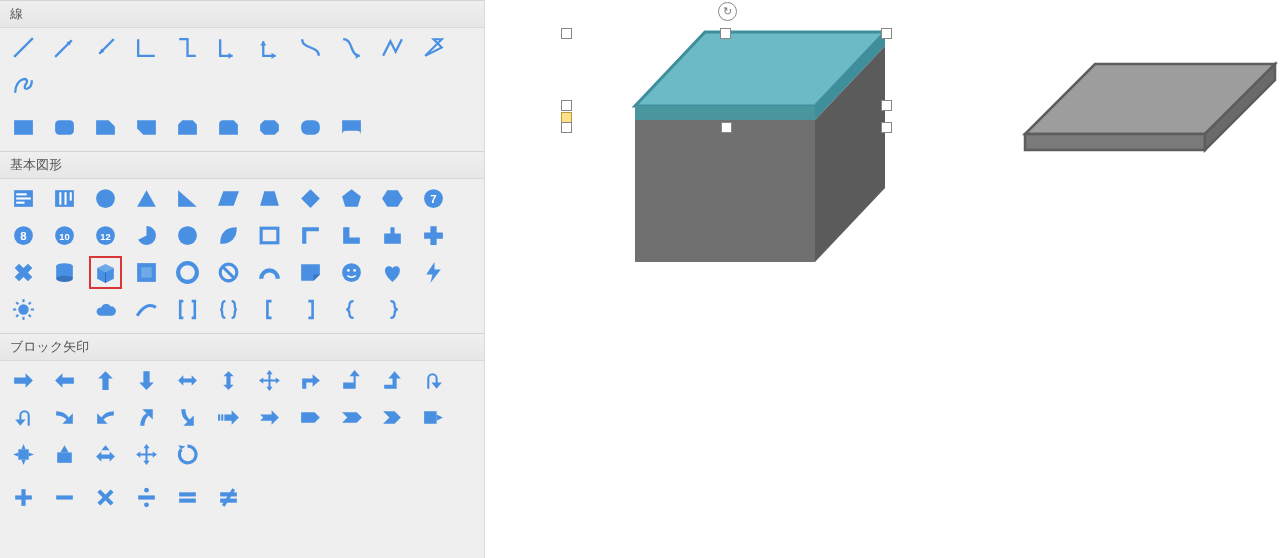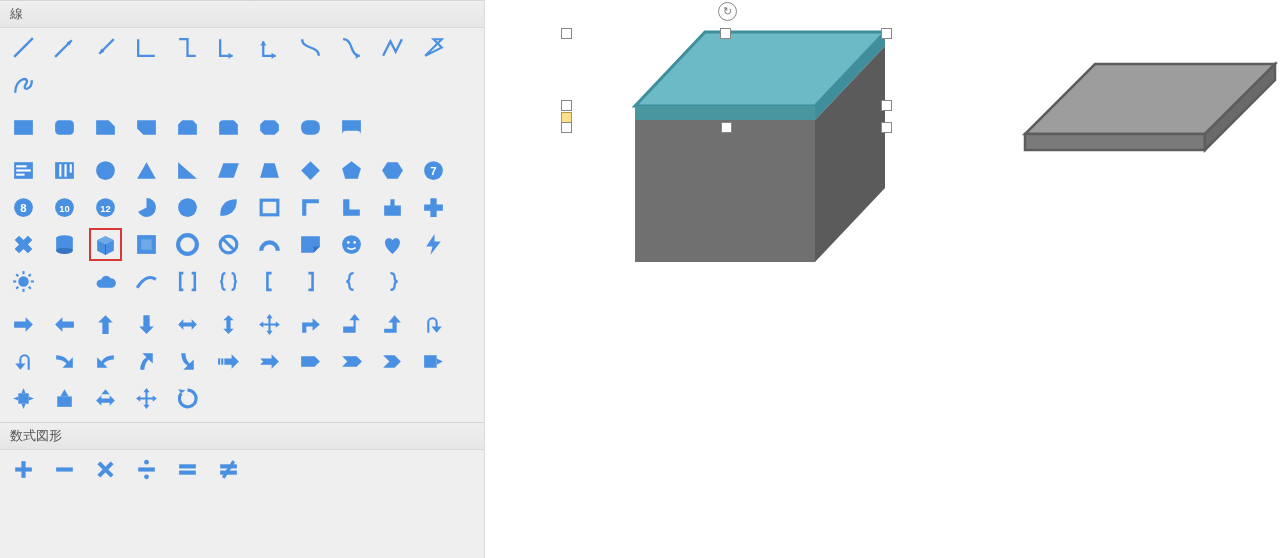--- a/index.html
+++ b/index.html
@@ -198,20 +198,21 @@
             <rect x="3" y="5" width="18" height="14" rx="6" fill="#4A90E2"></rect>
           </svg>
         </div>
       <div class="shape">
           <svg viewBox="0 0 24 24">
             <path d="M3 5 H21 V19 Q21 15 17 15 H7 Q3 15 3 19 Z" fill="#4A90E2"></path>
           </svg>
         </div>
     </div>
 
+    <div class="section-header">基本図形</div>
     <div class="grid">
 
       <div class="shape">
           <svg viewBox="0 0 24 24">
             <rect x="3" y="4" width="18" height="16" fill="#4A90E2"></rect>
             <rect x="5" y="7" width="10" height="2" fill="#fff"></rect>
             <rect x="5" y="11" width="14" height="2" fill="#fff"></rect>
             <rect x="5" y="15" width="8" height="2" fill="#fff"></rect>
           </svg>
         </div>
@@ -450,20 +451,21 @@
             <path d="M14 4 Q10 4 10 8 Q10 12 7 12 Q10 12 10 16 Q10 20 14 20" fill="none" stroke="#4A90E2" stroke-width="2.2"></path>
           </svg>
         </div>
       <div class="shape">
           <svg viewBox="0 0 24 24">
             <path d="M10 4 Q14 4 14 8 Q14 12 17 12 Q14 12 14 16 Q14 20 10 20" fill="none" stroke="#4A90E2" stroke-width="2.2"></path>
           </svg>
         </div>
     </div>
 
+    <div class="section-header">ブロック矢印</div>
     <div class="grid">
 
       <div class="shape">
           <svg viewBox="0 0 24 24">
             <polygon points="3,9 14,9 14,5 21,12 14,19 14,15 3,15" fill="#4A90E2"></polygon>
           </svg>
         </div>
       <div class="shape">
           <svg viewBox="0 0 24 24">
             <polygon points="21,9 10,9 10,5 3,12 10,19 10,15 21,15" fill="#4A90E2"></polygon>
@@ -607,21 +609,20 @@
           </svg>
         </div>
       <div class="shape">
           <svg viewBox="0 0 24 24">
             <path d="M12 4 A8 8 0 1 1 6 7" fill="none" stroke="#4A90E2" stroke-width="3"></path>
             <polygon points="6,7 3,3 10,4" fill="#4A90E2"></polygon>
           </svg>
         </div>
     </div>
 
-    <div class="section-header">数式図形</div>
     <div class="grid">
       <div class="shape">
           <svg viewBox="0 0 24 24">
             <rect x="10" y="4" width="4" height="16" fill="#4A90E2"></rect>
             <rect x="4" y="10" width="16" height="4" fill="#4A90E2"></rect>
           </svg>
         </div>
       <div class="shape">
           <svg viewBox="0 0 24 24">
             <rect x="4" y="10" width="16" height="4" fill="#4A90E2"></rect>

